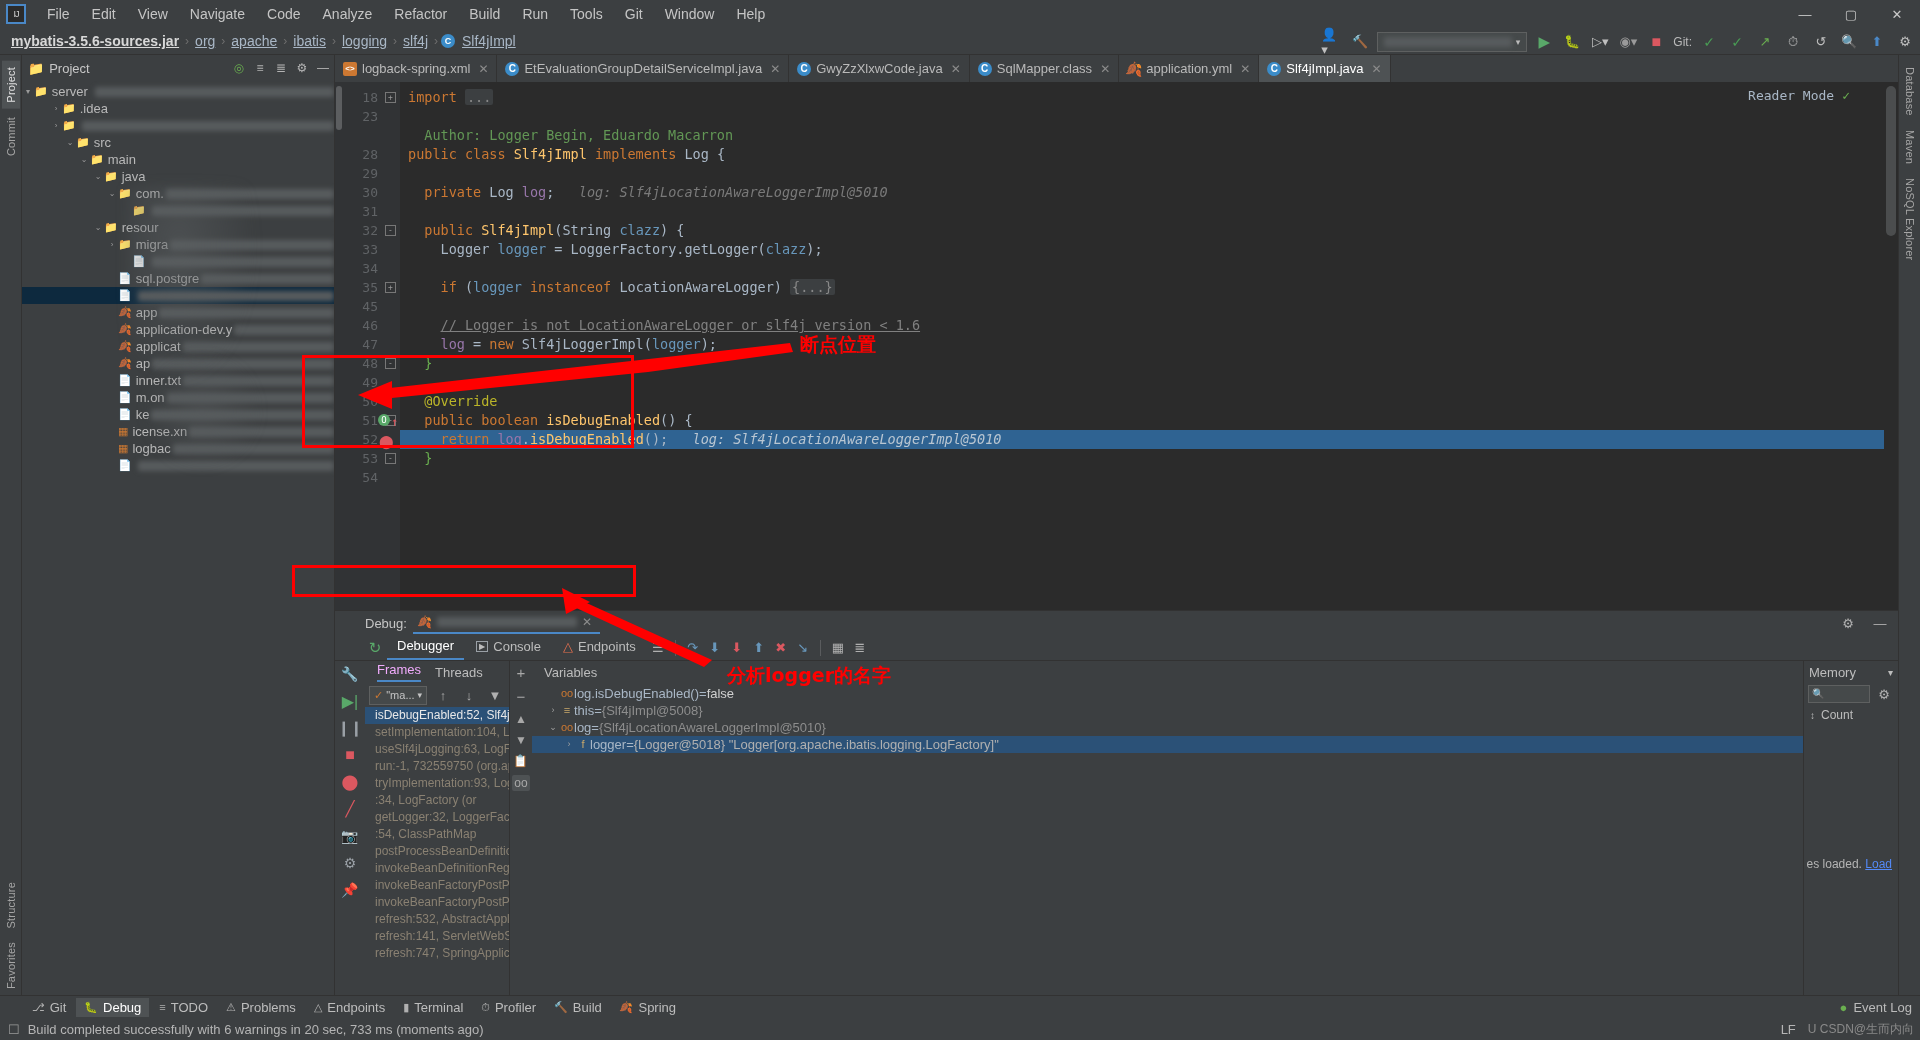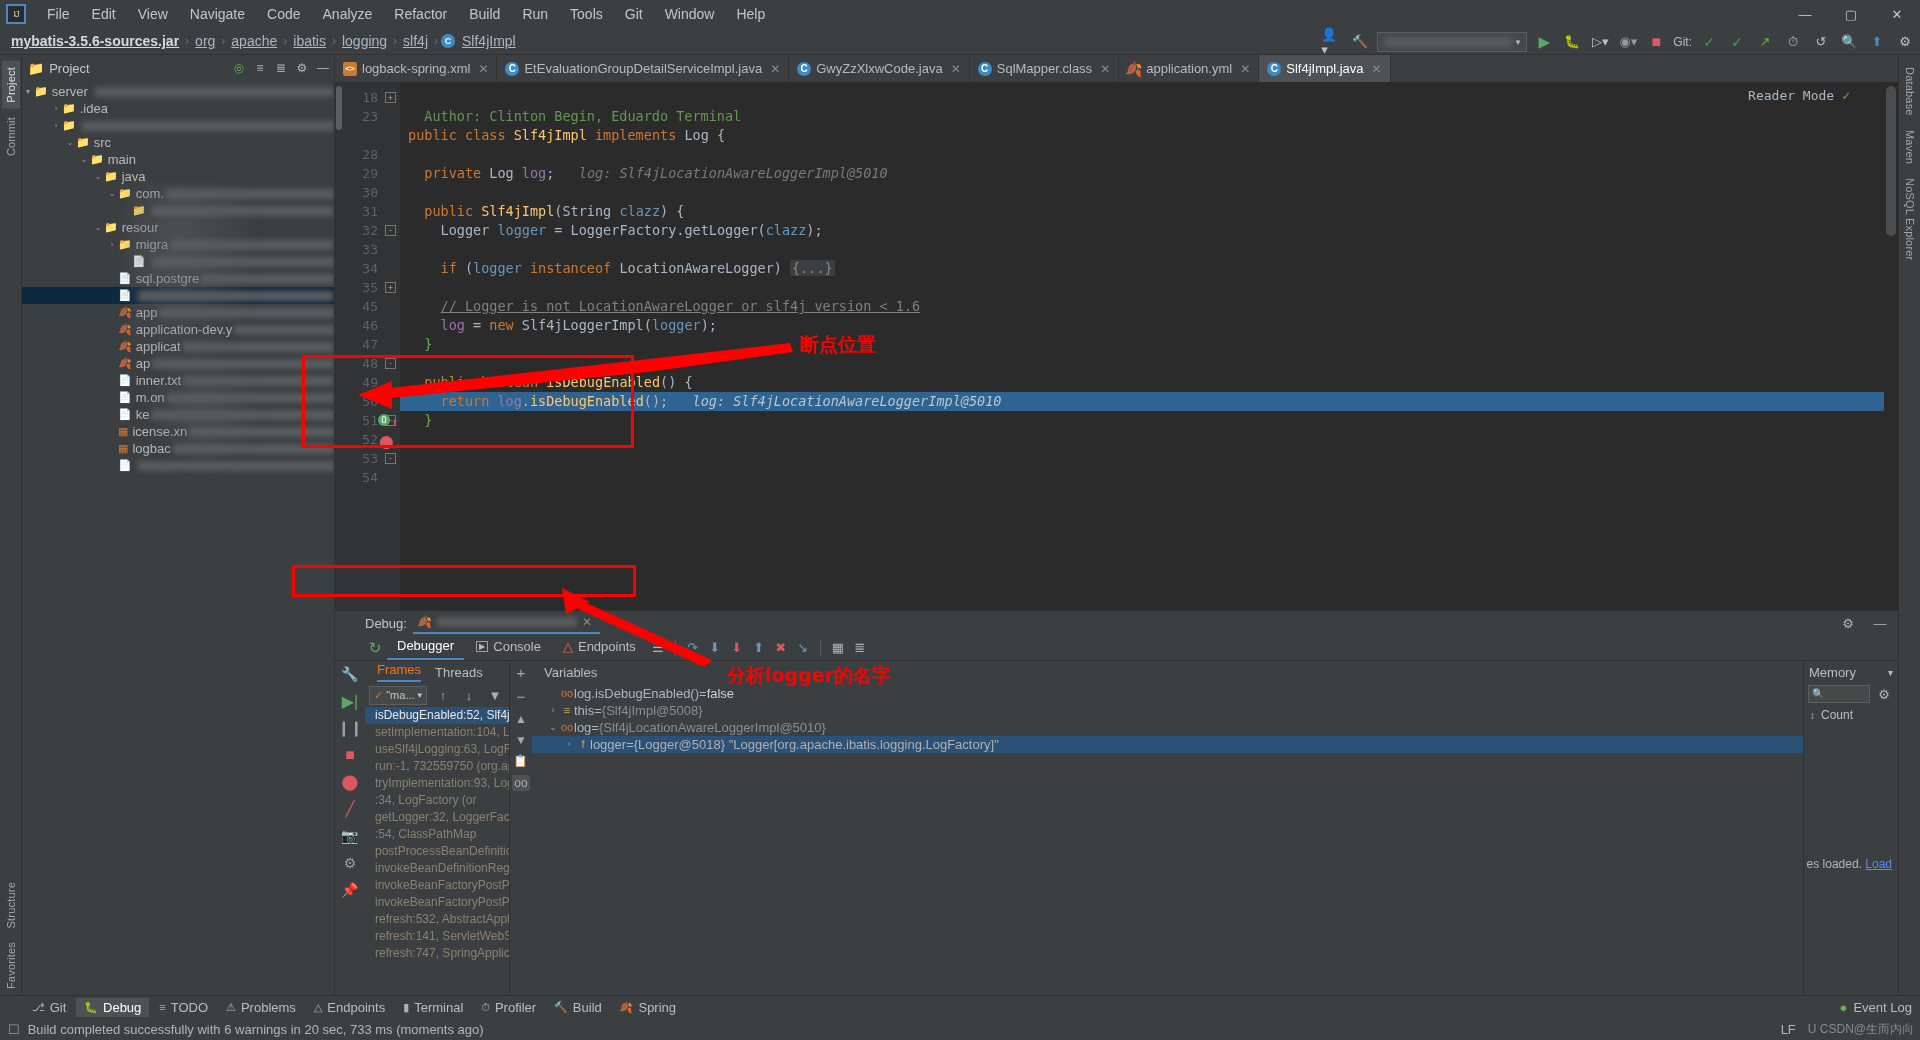--- a/index.html
+++ b/index.html
@@ -140,21 +140,21 @@
   .dtab { font-size: 13px; color: #bdbdbd; padding: 3px 10px 5px; display: flex; align-items: center; gap: 5px; }
   .dtab.sel { color: #ffffff; border-bottom: 2px solid #4a88c7; }
   .dsep { width: 1px; height: 16px; background: #5a5c5e; margin: 0 5px; }
   .dtool { width: 20px; text-align: center; font-size: 13px; color: #b0b0b0; }
 
   .debug-body { flex: 1; display: flex; min-height: 0; }
   .dstrip { width: 30px; background: #3c3f41; display: flex; flex-direction: column; align-items: center; padding-top: 4px; gap: 9px; }
   .dstrip .di { font-size: 14px; color: #9aa0a6; height: 18px; display: flex; align-items: center; }
   .frames-col { width: 145px; display: flex; flex-direction: column; border-right: 1px solid #323232; }
   .col-head { height: 22px; display: flex; align-items: center; gap: 14px; font-size: 13px; color: #bdbdbd; padding-left: 12px; }
-  .col-head .sel { color: #f97316; border-bottom: 2px solid #4a88c7; padding-bottom: 3px; }
+  .col-head .sel { color: #f0abfc; border-bottom: 2px solid #4a88c7; padding-bottom: 3px; }
   .frames-toolbar { height: 24px; display: flex; align-items: center; gap: 6px; padding: 0 4px; }
   .thread-sel {
     background: #45494a; border: 1px solid #5e6060; height: 19px; display: flex;
     align-items: center; gap: 3px; padding: 0 4px; font-size: 11px; color: #c4c4c4; flex: 1;
   }
   .frames-list { flex: 1; overflow: hidden; font-size: 12px; }
   .frame {
     height: 17px; line-height: 17px; padding-left: 10px; color: #8a8172; white-space: nowrap; overflow: hidden;
   }
   .frame.sel { background: #2b5177; color: #e8e8e8; }
@@ -506,35 +506,37 @@
               <div class="gline">51<span class="fold">-</span><span class="green-dot">O</span><span class="red-arrow-up">↑</span></div>
               <div class="gline">52<span class="bp-check">⬤</span></div>
               <div class="gline">53<span class="fold">-</span></div>
               <div class="gline">54</div>
             </div>
           <div class="code" id="code-lines">
             <div class="reader-mode">
               <span>Reader Mode</span>
               <span style="color:#6aaf50">✓</span>
             </div>
+          <div class="cline"><span class="kw">import</span> <span class="fold-inline">...</span></div>
               <div class="cline"></div>
-              <div class="cline"><span class="indent-guide">  </span><span class="doc">Author: Clinton Begin, Eduardo Terminal</span></div>
+              <div class="cline"><span class="indent-guide">  </span><span class="doc">Author: Logger Begin, Eduardo Macarron</span></div>
               <div class="cline"><span class="kw">public class</span> <span style="color:#ffc66d">Slf4jImpl</span> <span class="kw">implements</span> <span class="cls">Log</span> {</div>
               <div class="cline"></div>
               <div class="cline">  <span class="kw">private</span> <span class="cls">Log</span> <span class="fld">log</span>;   <span class="hint">log: Slf4jLocationAwareLoggerImpl@5010</span></div>
               <div class="cline"></div>
               <div class="cline">  <span class="kw">public</span> <span class="mth">Slf4jImpl</span>(<span class="cls">String</span> <span class="param">clazz</span>) {</div>
               <div class="cline">    <span class="cls">Logger</span> <span class="param">logger</span> = <span class="cls">LoggerFactory</span>.<span style="color:#a9b7c6">getLogger</span>(<span class="param">clazz</span>);</div>
               <div class="cline"></div>
               <div class="cline">    <span class="kw">if</span> (<span class="param">logger</span> <span class="kw">instanceof</span> <span class="cls">LocationAwareLogger</span>) <span class="fold-inline">{...}</span></div>
               <div class="cline"></div>
               <div class="cline">    <span class="cmt">// Logger is not LocationAwareLogger or slf4j version &lt; 1.6</span></div>
               <div class="cline">    <span class="fld">log</span> = <span class="kw">new</span> <span class="cls">Slf4jLoggerImpl</span>(<span class="param">logger</span>);</div>
               <div class="cline">  <span style="color:#6aaf50">}</span></div>
               <div class="cline"></div>
+              <div class="cline">  <span class="anno">@Override</span></div>
               <div class="cline">  <span class="kw">public</span> <span class="kw">boolean</span> <span class="mth">isDebugEnabled</span>() {</div>
               <div class="cline hl">    <span class="kw">return</span> <span class="fld">log</span>.<span style="color:#ffc66d">isDebugEnabled</span>();   <span class="hint-l">log: Slf4jLocationAwareLoggerImpl@5010</span></div>
               <div class="cline">  <span style="color:#6aaf50">}</span></div>
               <div class="cline"></div>
             </div>
           <div class="code-scroll">
             <div class="err-stripe" style="top:30px"></div>
             <div class="err-stripe" style="top:58px;background:#6aaf50"></div>
             <div class="thumb"></div>
           </div>

